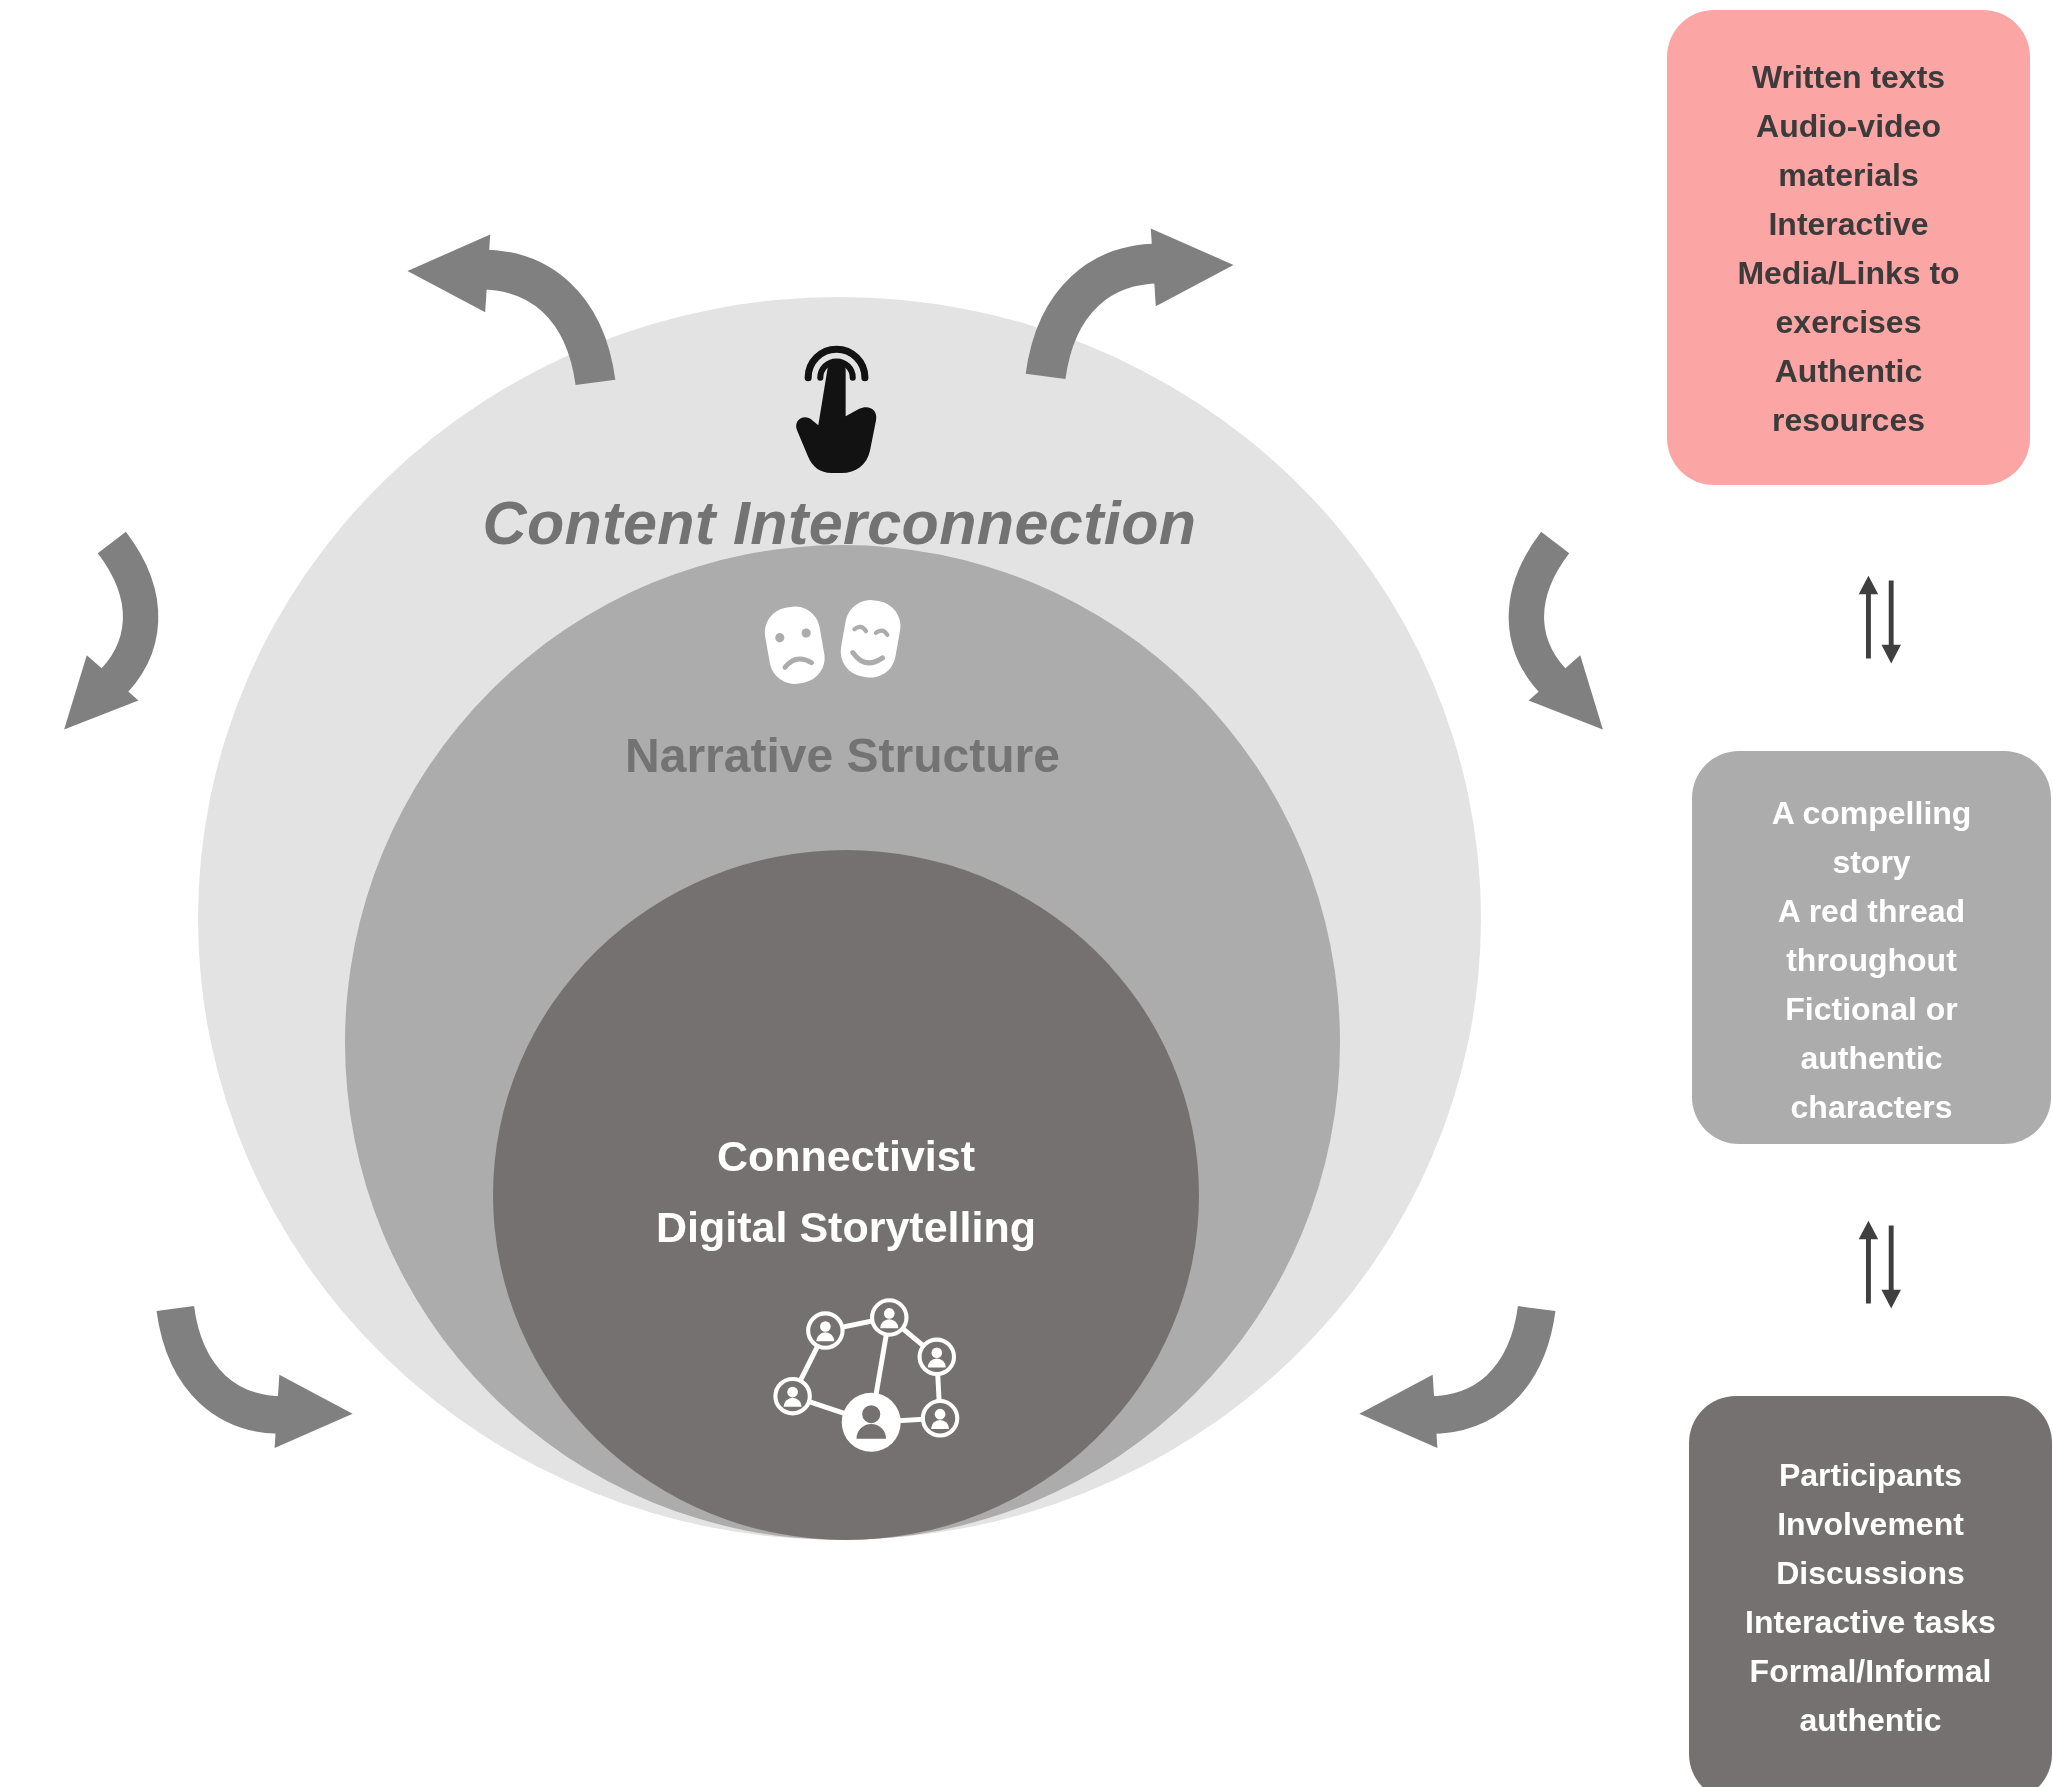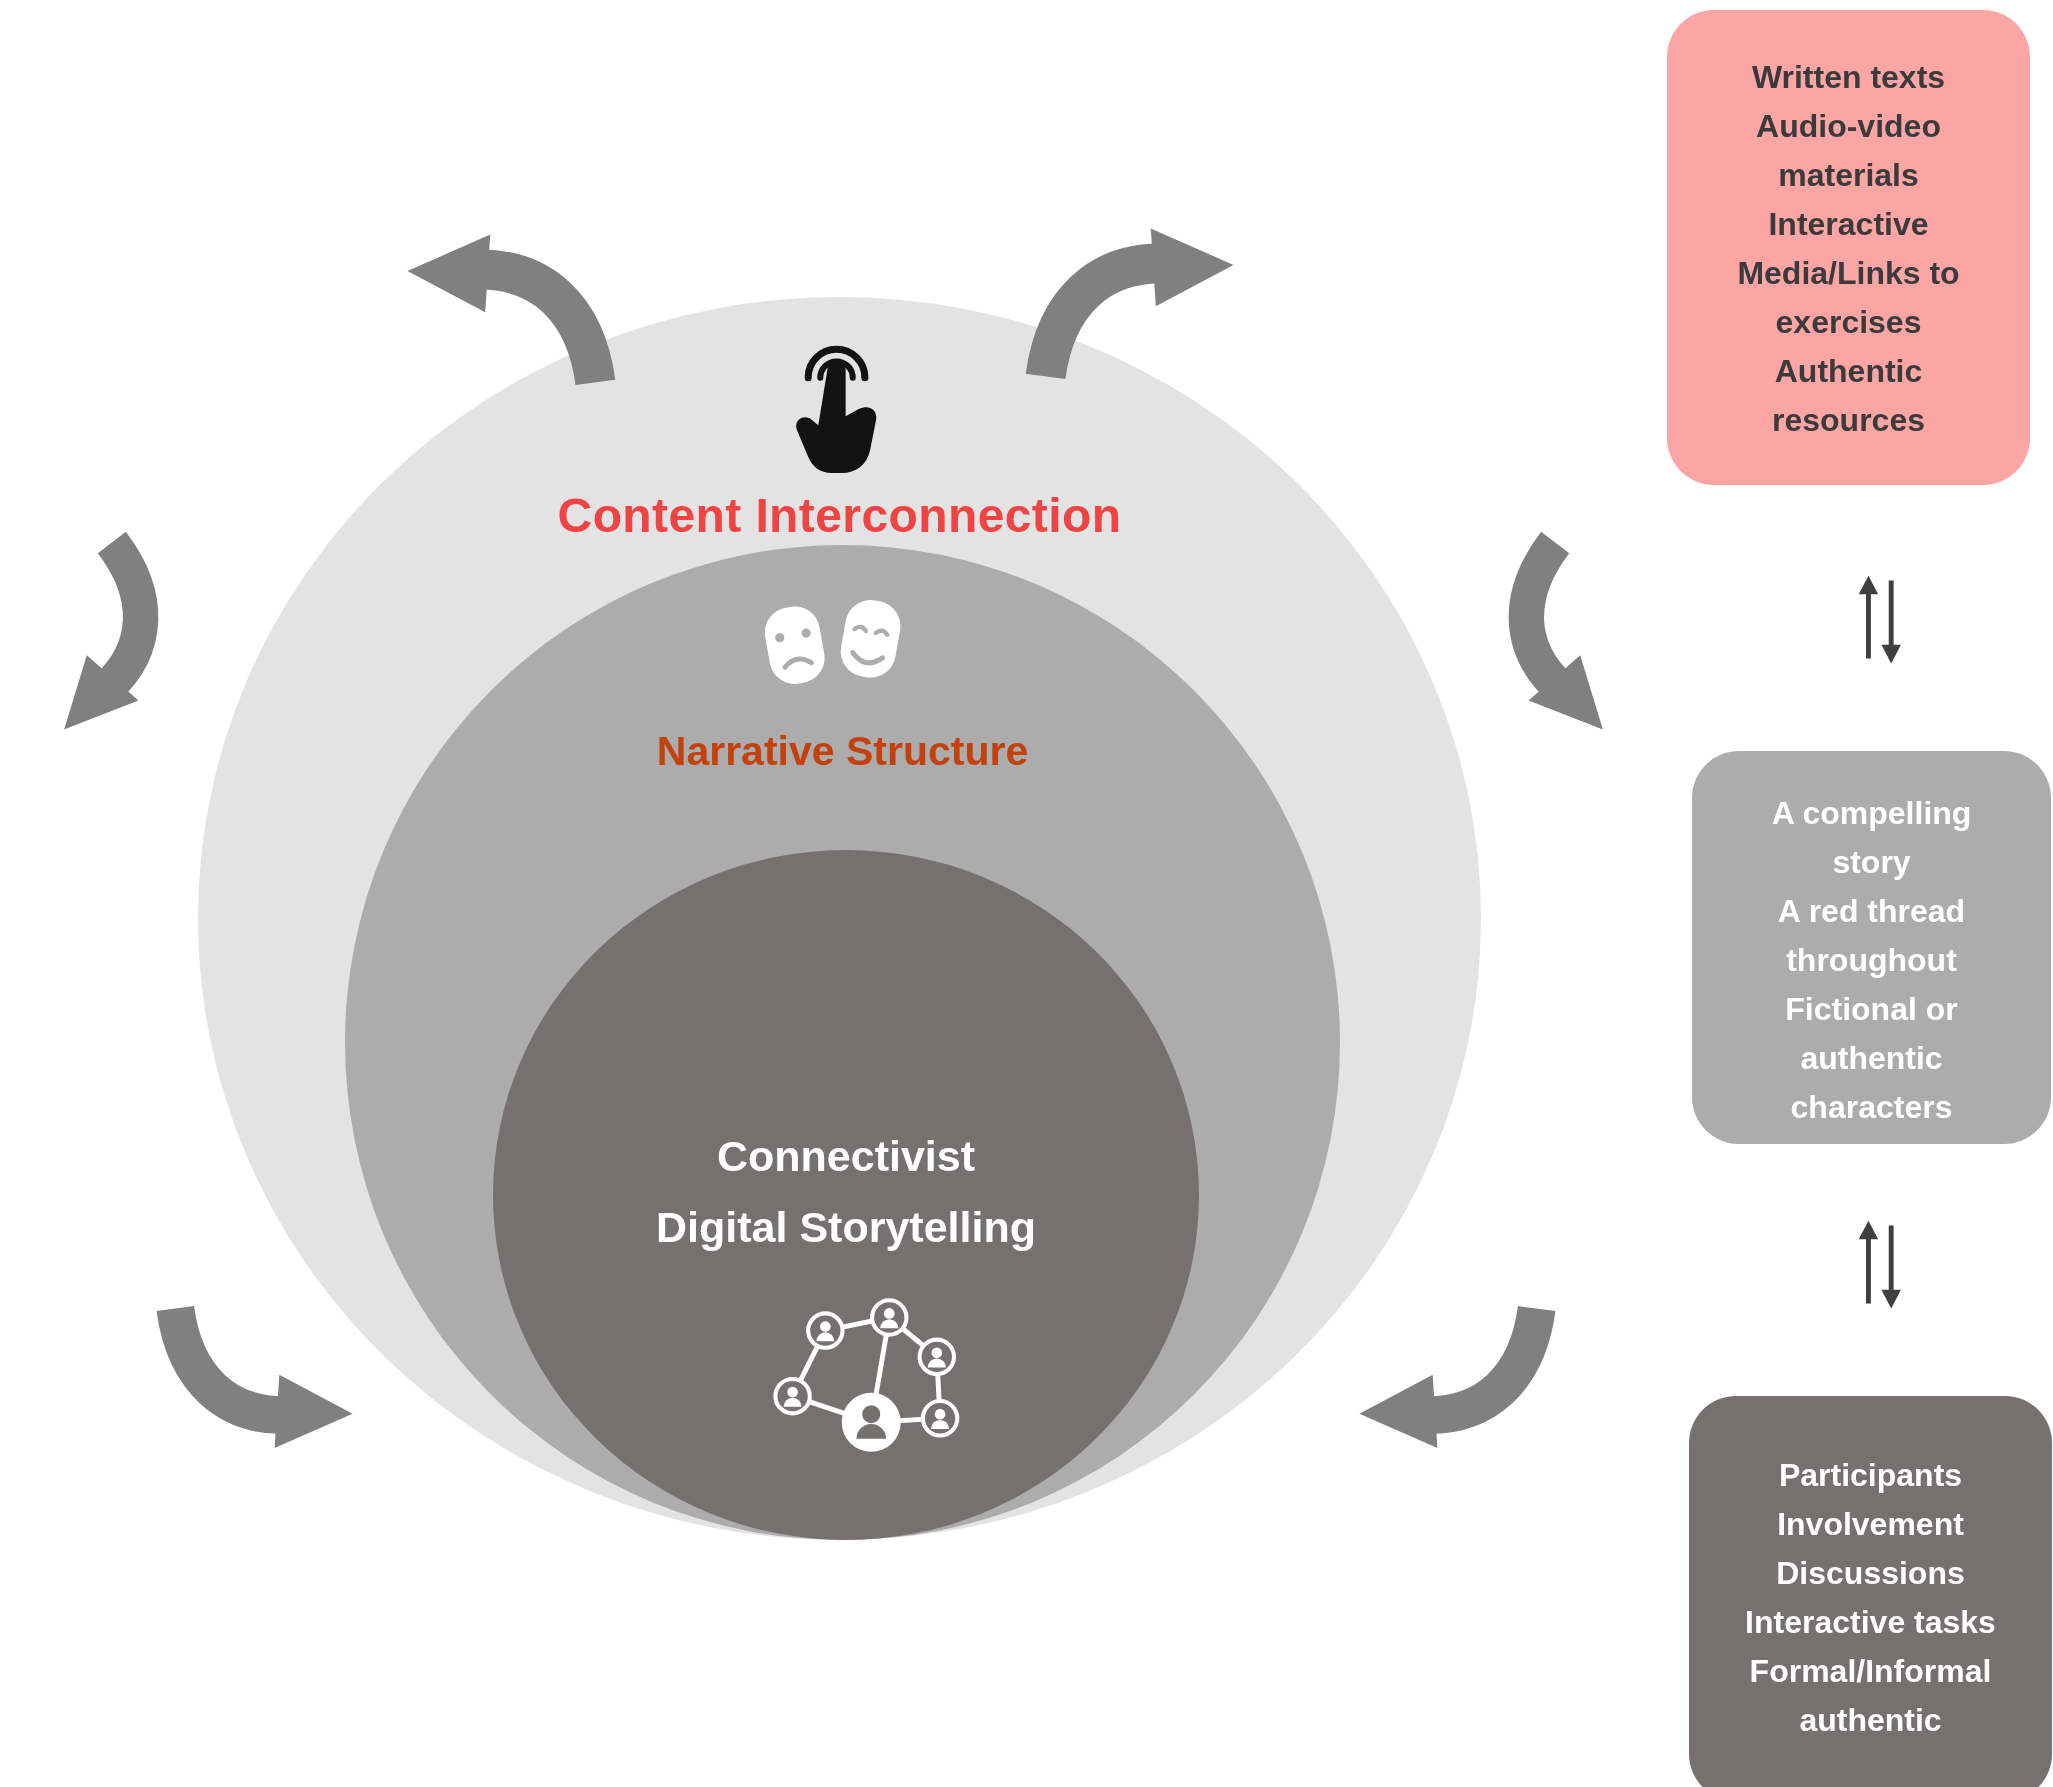--- a/index.html
+++ b/index.html
@@ -15,22 +15,22 @@
   }
   .defs { position: absolute; width: 0; height: 0; overflow: hidden; }
 
   
   .ring { position: absolute; border-radius: 50%; }
   .ring.outer  { left: 198px;  top: 297px;  width: 1283px; height: 1243px; background: #e3e3e3; }
   .ring.middle { left: 345px;  top: 545px;  width: 995px; height: 995px; background: #acacac; }
   .ring.inner  { left: 493px;  top: 850px; width: 706px;  height: 690px;  background: #767171; }
 
   .ring-label { position: absolute; text-align: center; }
-  .outer-label  { left: 198px; top: 488px; width: 1283px; font-size: 48px; color: #ef4444; letter-spacing: 0.4px; }
-  .middle-label { left: 345px; top: 728px; width: 995px; font-size: 41px; color: #c2410c; }
+  .outer-label  { left: 198px; top: 488px; width: 1283px; font-size: 61px; color: #737373; letter-spacing: 0.4px; font-style: italic; }
+  .middle-label { left: 345px; top: 728px; width: 995px; font-size: 48px; color: #737373; }
   .inner-label  { left: 493px; top: 1121px; width: 706px; font-size: 43px; color: #ffffff; line-height: 71px; }
 
   .icon { position: absolute; }
   .icon.tap     { left: 772px; top: 327px;  width: 125px; height: 152px; }
   .icon.masks   { left: 744px; top: 587px;  width: 184px; height: 120px; }
   .icon.network { left: 750px; top: 1291px; width: 213px; height: 189px; }
   .icon svg { width: 100%; height: 100%; display: block; }
 
   
   .arrow { position: absolute; }

